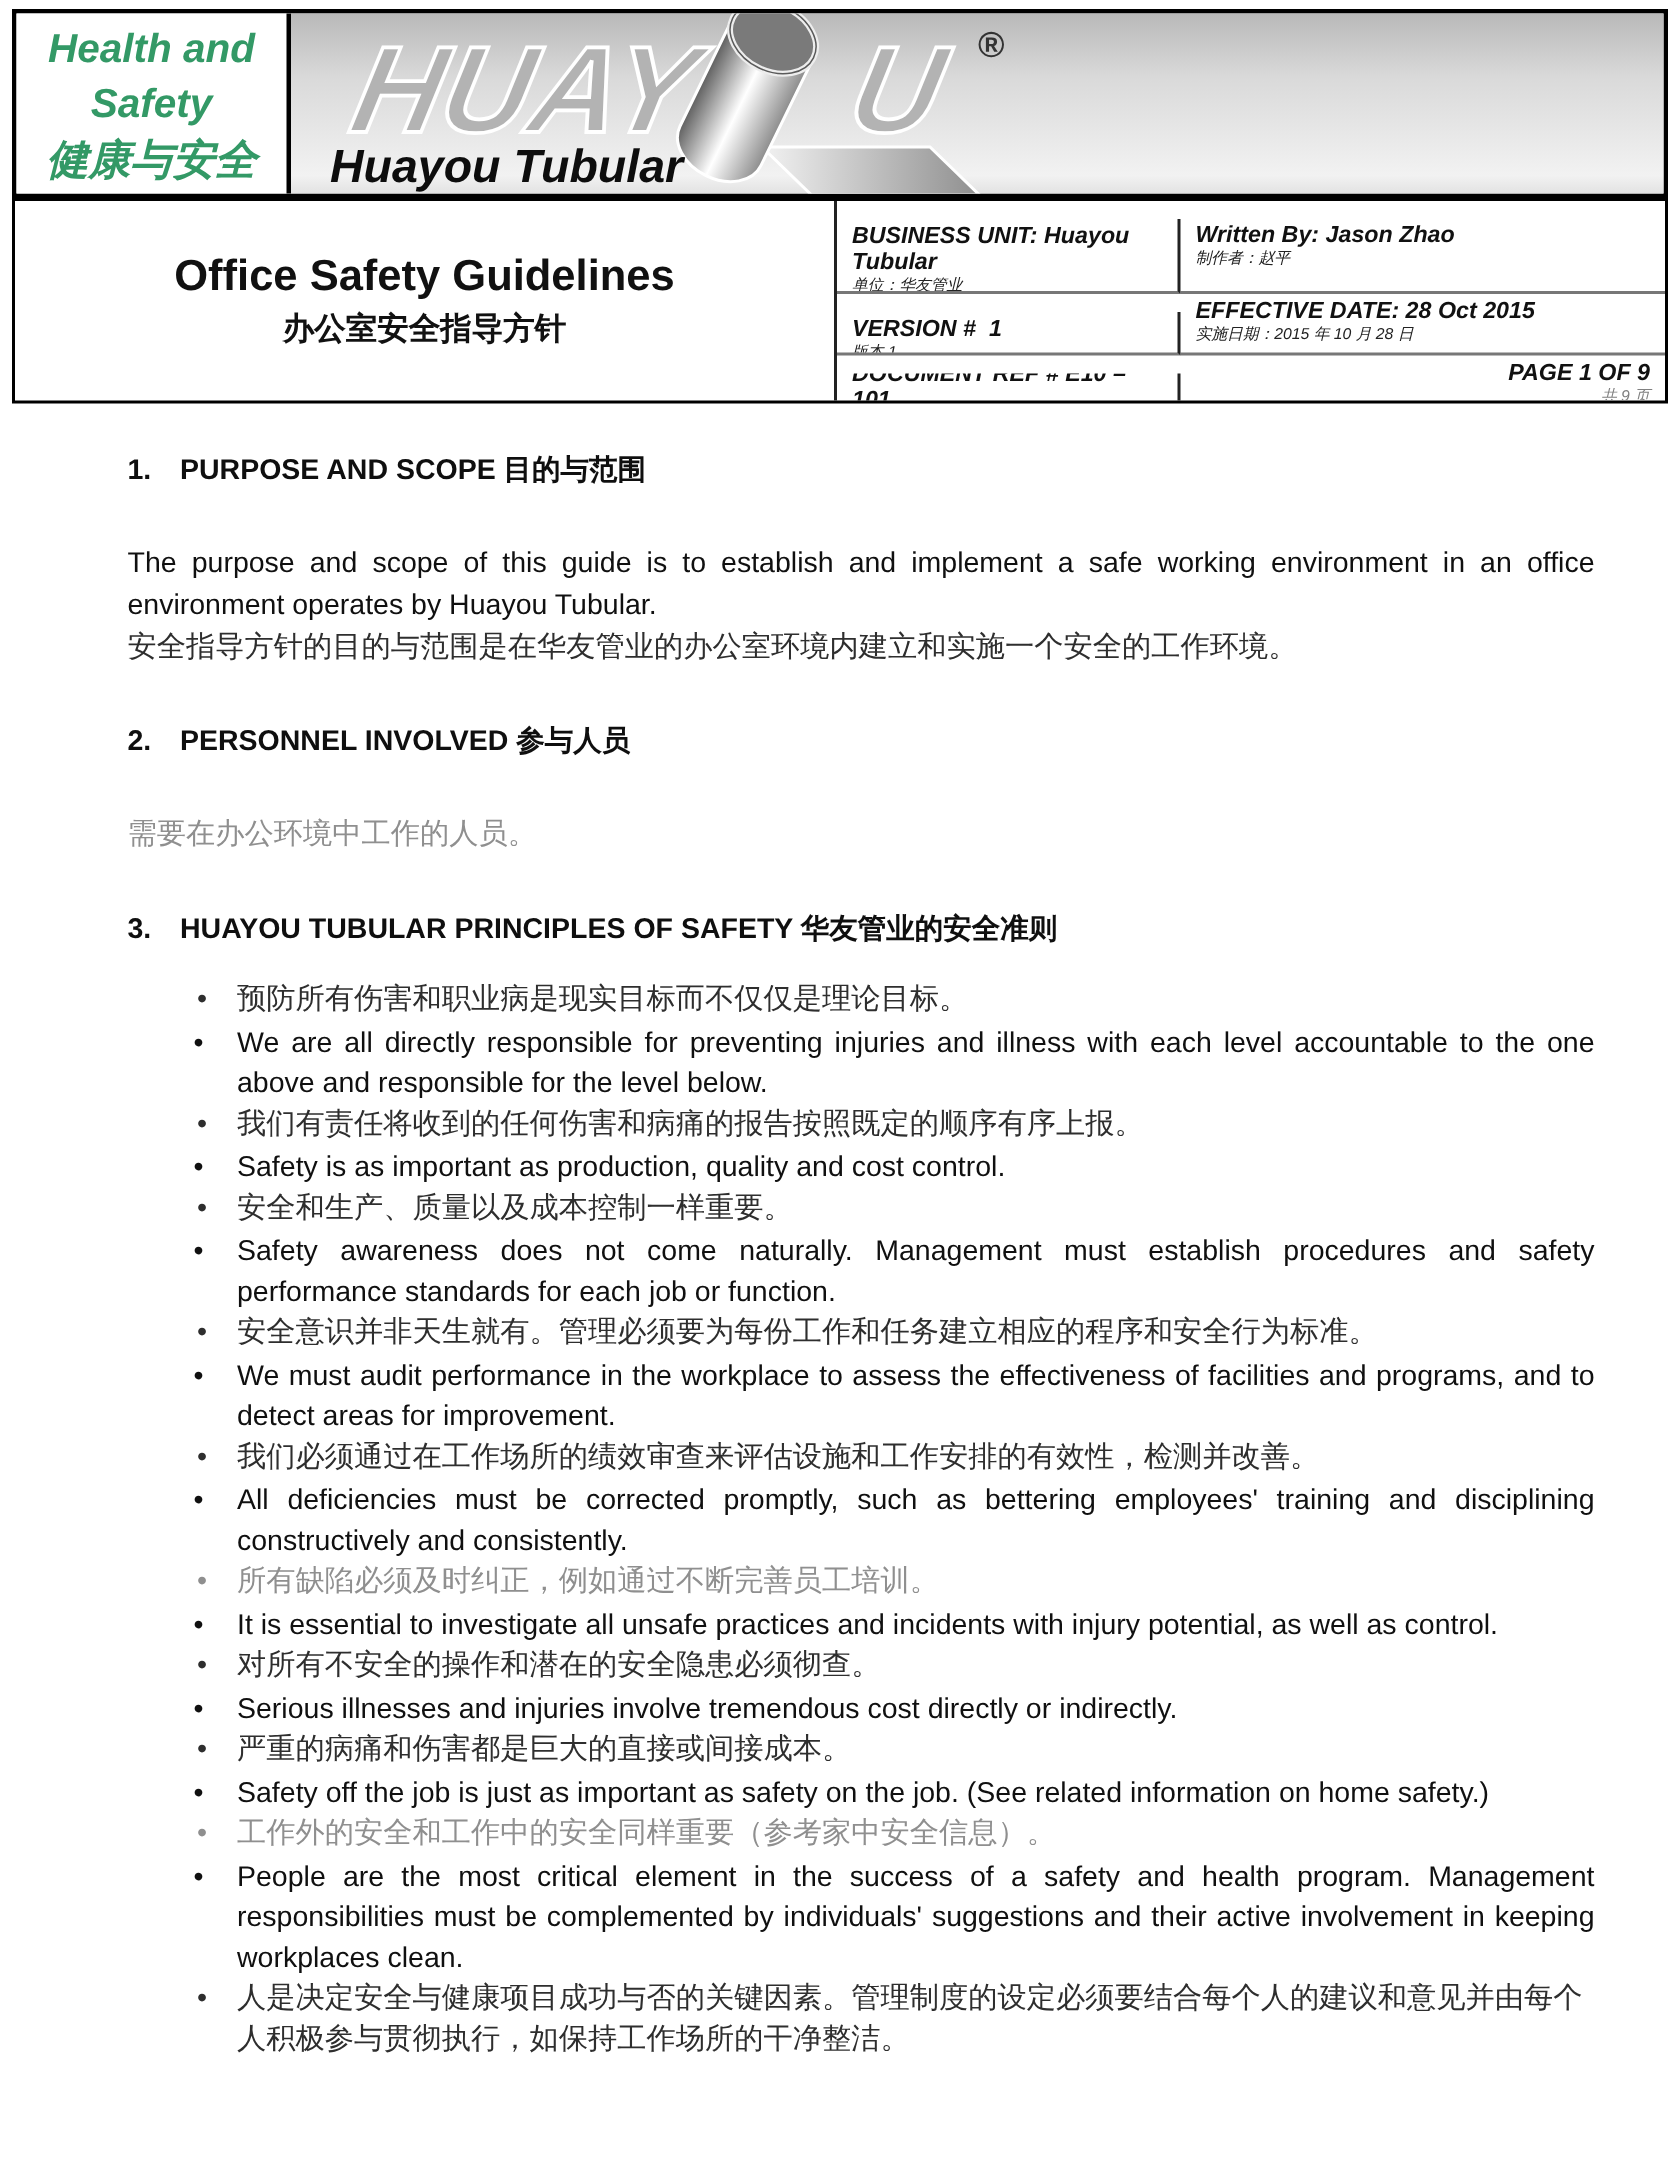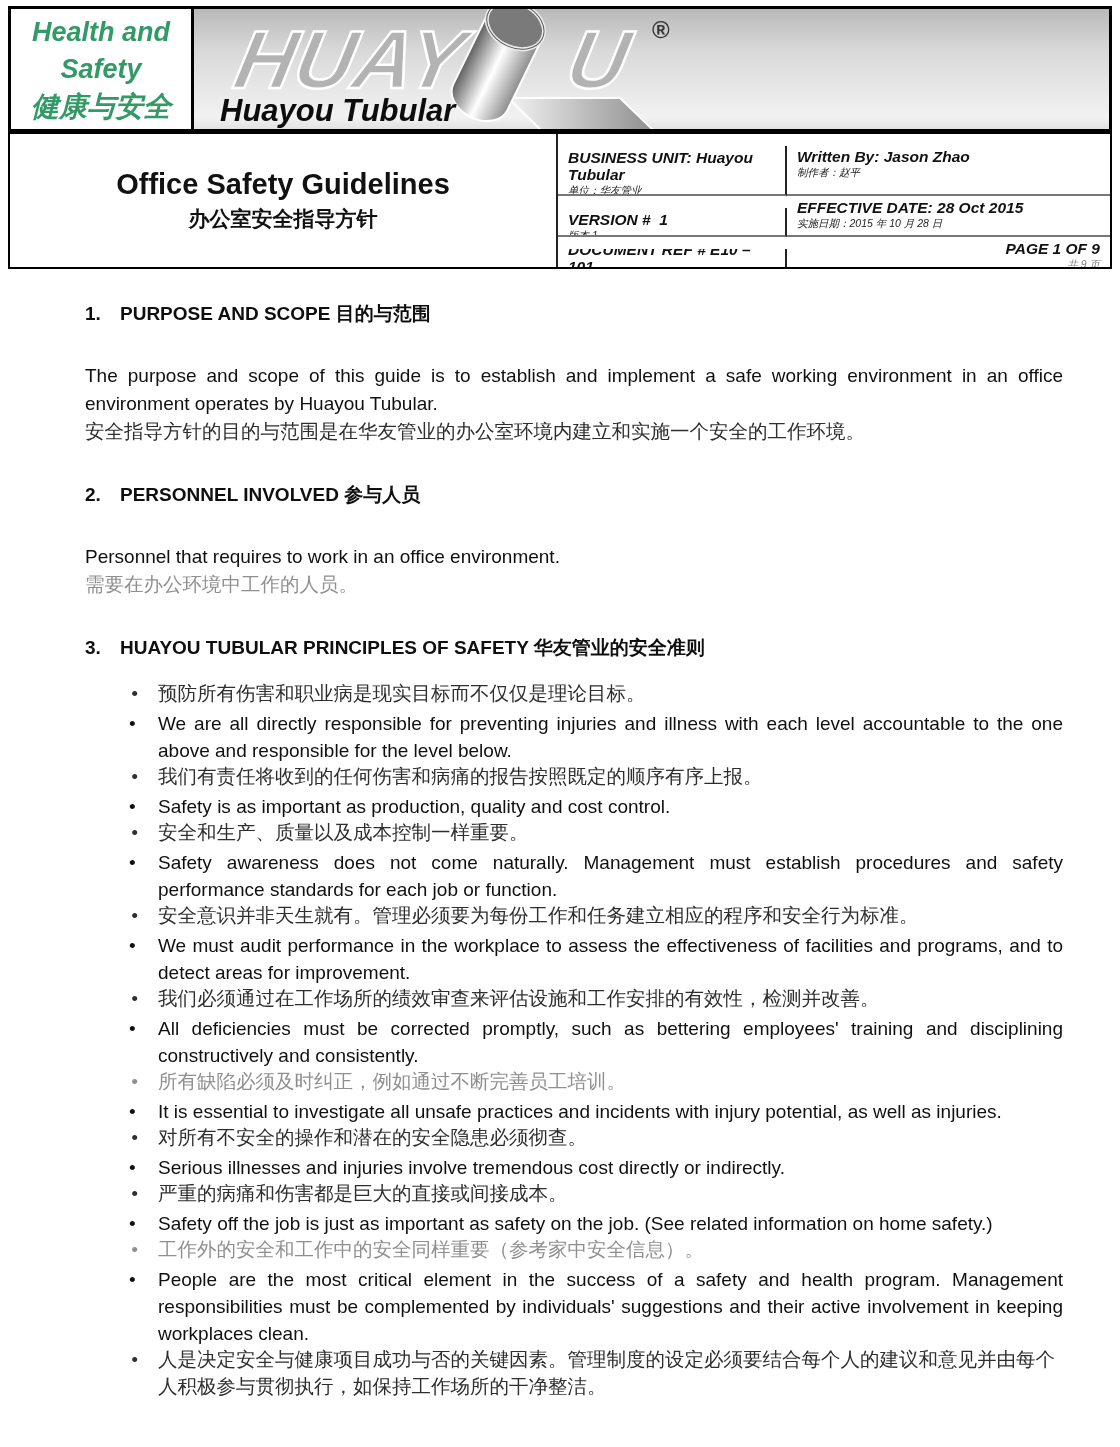--- a/index.html
+++ b/index.html
@@ -160,21 +160,20 @@
     <div class="para">
       <div class="en">The purpose and scope of this guide is to establish and implement a safe working environment in an office environment operates by Huayou Tubular.</div>
       <div class="cn">安全指导方针的目的与范围是在华友管业的办公室环境内建立和实施一个安全的工作环境。</div>
     </div>
 
     <div class="sec-heading later">
       <span class="sec-num">2.</span>
       <span>PERSONNEL INVOLVED 参与人员</span>
     </div>
     <div class="para">
-      <div class="en">Personnel that requires to work in an office environment.</div>
       <div class="cn gray">需要在办公环境中工作的人员。</div>
     </div>
 
     <div class="sec-heading later">
       <span class="sec-num">3.</span>
       <span>HUAYOU TUBULAR PRINCIPLES OF SAFETY 华友管业的安全准则</span>
     </div>
 
     <ul class="principles">
 
@@ -194,21 +193,21 @@
         <li class="cn">安全意识并非天生就有。管理必须要为每份工作和任务建立相应的程序和安全行为标准。</li>
 
         <li class="en">We must audit performance in the workplace to assess the effectiveness of facilities and programs, and to detect areas for improvement.</li>
 
         <li class="cn">我们必须通过在工作场所的绩效审查来评估设施和工作安排的有效性，检测并改善。</li>
 
         <li class="en">All deficiencies must be corrected promptly, such as bettering employees' training and disciplining constructively and consistently.</li>
 
         <li class="cn gray">所有缺陷必须及时纠正，例如通过不断完善员工培训。</li>
 
-        <li class="en">It is essential to investigate all unsafe practices and incidents with injury potential, as well as injuries.</li>
+        <li class="en">It is essential to investigate all unsafe practices and incidents with injury potential, as well as control.</li>
 
         <li class="cn">对所有不安全的操作和潜在的安全隐患必须彻查。</li>
 
         <li class="en">Serious illnesses and injuries involve tremendous cost directly or indirectly.</li>
 
         <li class="cn">严重的病痛和伤害都是巨大的直接或间接成本。</li>
 
         <li class="en">Safety off the job is just as important as safety on the job.  (See related information on home safety.)</li>
 
         <li class="cn gray">工作外的安全和工作中的安全同样重要（参考家中安全信息）。</li>

